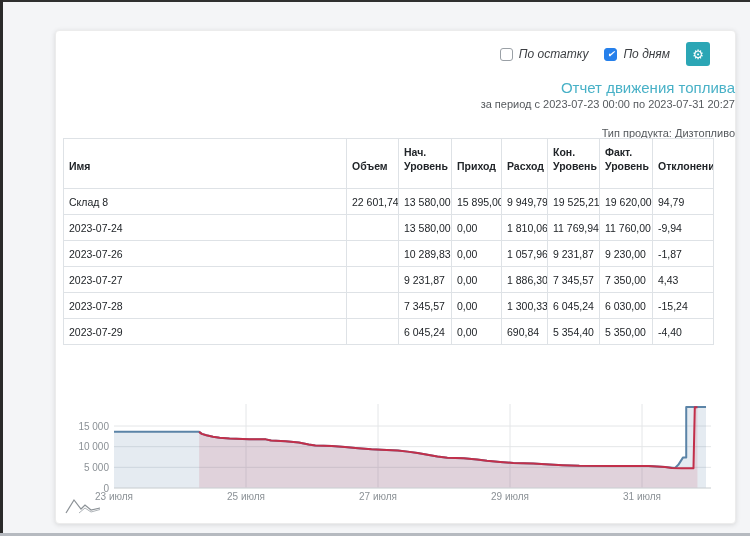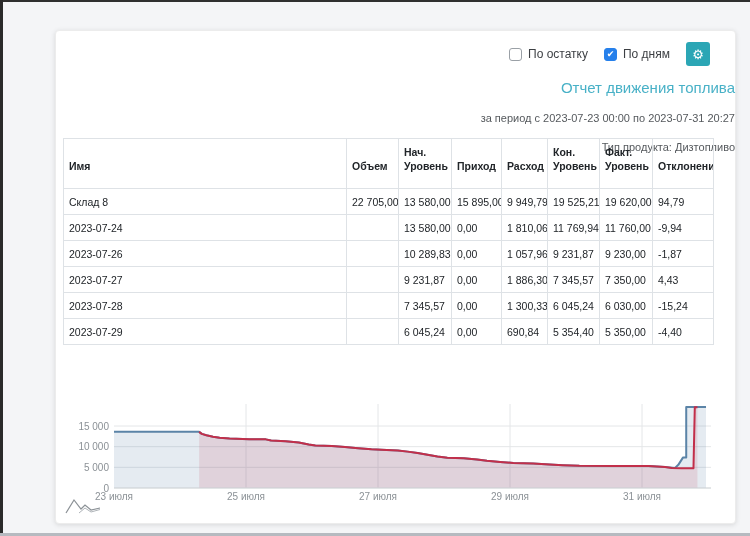--- a/index.html
+++ b/index.html
@@ -9,33 +9,33 @@
   .edge-left { position:absolute; left:0; top:0; width:3px; height:100%; background:#2a2a2a; z-index:50; }
   .edge-top { position:absolute; left:0; top:0; width:100%; height:2px; background:#2f2f2f; z-index:50; }
   .edge-bottom { position:absolute; left:0; bottom:0; width:100%; height:3px; background:#b6bac0; z-index:50; }
 
   .card { position:absolute; left:55px; top:30px; width:681px; height:494px;
           background:#ffffff; border:1px solid #ececec; border-radius:4px;
           box-shadow:0 1px 5px rgba(0,0,0,0.12); }
 
   
   .controls { position:absolute; top:11px; right:25px; display:flex; align-items:center; gap:8px; }
-  .cb-group { display:flex; align-items:center; gap:6px; margin-right:8px; }
+  .cb-group { display:flex; align-items:center; gap:6px; margin-right:8px;font-style:italic; }
   .cb { width:13px; height:13px; border:1px solid #9aa0a6; border-radius:3px; background:#fff;
         display:inline-flex; align-items:center; justify-content:center; cursor:pointer; }
   .cb.checked { background:#2680eb; border-color:#2680eb; }
   .cb.checked::after { content:"✔"; color:#fff; font-size:9px; line-height:1; }
   .cb-label { font-size:12px; color:#3c3f43; }
   .gear-btn { width:24px; height:24px; background:#2ba6b5; border-radius:3px; border:none;
               color:#fff; font-size:13px; display:flex; align-items:center; justify-content:center; cursor:pointer; }
 
   
   .title-block { position:absolute; top:48px; left:0; width:100%; text-align:right; }
   .report-title { color:#48b1c7; font-size:15px; font-weight:400; }
-  .report-period { margin-top:16px; font-size:11px; color:#55595d; }
+  .report-period { margin-top:2px; font-size:11px; color:#55595d; }
   .report-product { margin-top:17px; font-size:11px; color:#55595d; }
 
   
   .tbl-wrap { position:absolute; left:7px; top:107px; width:650px; }
   table { width:100%; border-collapse:collapse; table-layout:fixed; }
   th, td { border:1px solid #dee2e6; font-size:10.5px; color:#212529; text-align:left;
            padding:4px 5px; overflow:hidden; white-space:nowrap; }
   th { font-weight:700; vertical-align:bottom; padding-top:6px; padding-bottom:15px; white-space:normal; line-height:1.35; }
   td { height:26px; vertical-align:middle; }
 
@@ -93,21 +93,21 @@
             <th>Приход</th>
             <th>Расход</th>
             <th>Кон. Уровень</th>
             <th>Факт. Уровень</th>
             <th>Отклонение</th>
           </tr>
         </thead>
       <tbody id="tbl-body">
           <tr>
             <td>Склад 8</td>
-            <td>22 705,00</td>
+            <td>22 601,74</td>
             <td>13 580,00</td>
             <td>15 895,00</td>
             <td>9 949,79</td>
             <td>19 525,21</td>
             <td>19 620,00</td>
             <td>94,79</td>
           </tr>
           <tr>
             <td>2023-07-24</td>
             <td></td>

